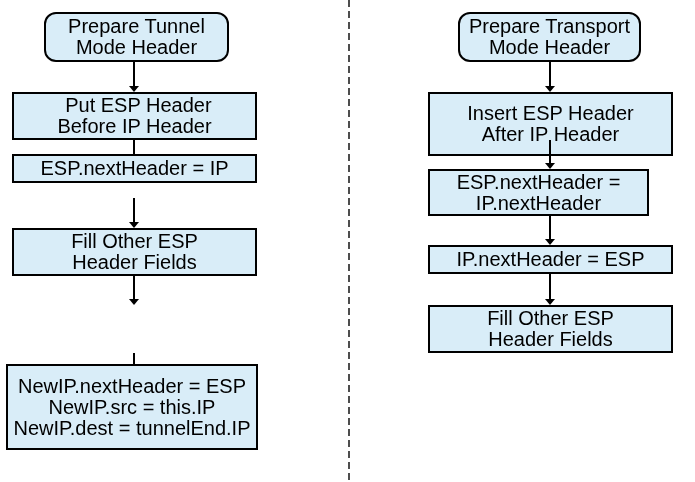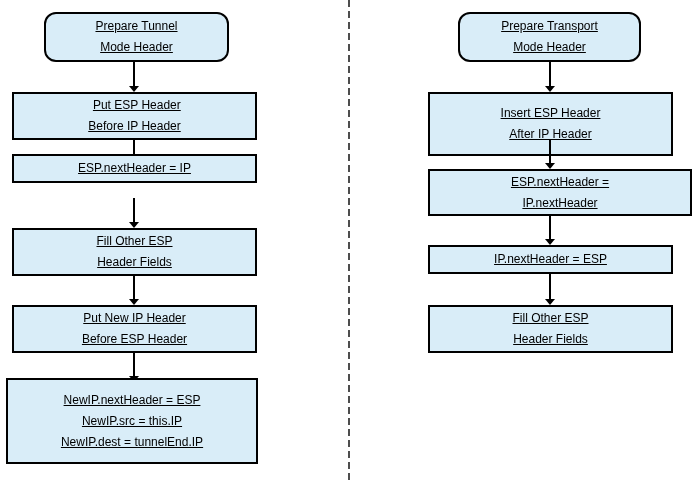--- a/index.html
+++ b/index.html
@@ -26,28 +26,27 @@
       #4d4d4d 0px, #4d4d4d 7px,
       transparent 7px, transparent 11px
     );
   }
   .box {
     position: absolute;
     box-sizing: border-box;
     background: #d9edf8;
     border: 2px solid #000000;
     color: #000000;
-    font-size: 12px;
+    font-size: 20px;
     line-height: 21px;
     text-align: center;
     white-space: pre-line;
     display: flex;
     align-items: center;
     justify-content: center;
-    text-decoration: underline;
   }
   .box.start {
     border-radius: 12px;
   }
   .arrow {
     position: absolute;
     width: 2px;
     background: #000000;
   }
   .arrow::after {
@@ -82,40 +81,38 @@
 
   <div class="box" style="left:12px; top:154px; width:245px; height:29px;">ESP.nextHeader = IP</div>
 
   <div class="arrow" style="left:133px; top:198px; height:24px;"></div>
 
   <div class="box" style="left:12px; top:228px; width:245px; height:48px;">Fill Other ESP
 Header Fields</div>
 
   <div class="arrow" style="left:133px; top:276px; height:23px;"></div>
 
-  <div class="box" style="left:12px; top:305px; width:245px; height:48px;">Put New IP Header
-Before ESP Header</div>
 
   <div class="arrow" style="left:133px; top:353px; height:23px;"></div>
 
-  <div class="box" style="left:6px; top:378px; width:252px; height:86px;">NewIP.nextHeader = ESP
+  <div class="box" style="left:6px; top:364px; width:252px; height:86px;">NewIP.nextHeader = ESP
 NewIP.src = this.IP
 NewIP.dest = tunnelEnd.IP</div>
 
   <div class="box start" style="left:458px; top:12px; width:183px; height:50px;">Prepare Transport
 Mode Header</div>
 
   <div class="arrow" style="left:549px; top:62px; height:24px;"></div>
 
   <div class="box" style="left:428px; top:92px; width:245px; height:64px;">Insert ESP Header
 After IP Header</div>
 
   <div class="arrow" style="left:549px; top:140px; height:23px;"></div>
 
-  <div class="box" style="left:428px; top:169px; width:264px; height:47px;">ESP.nextHeader =
+  <div class="box" style="left:428px; top:169px; width:221px; height:47px;">ESP.nextHeader =
 IP.nextHeader</div>
 
   <div class="arrow" style="left:549px; top:216px; height:23px;"></div>
 
   <div class="box" style="left:428px; top:245px; width:245px; height:29px;">IP.nextHeader = ESP</div>
 
   <div class="arrow" style="left:549px; top:274px; height:25px;"></div>
 
   <div class="box" style="left:428px; top:305px; width:245px; height:48px;">Fill Other ESP
 Header Fields</div>

